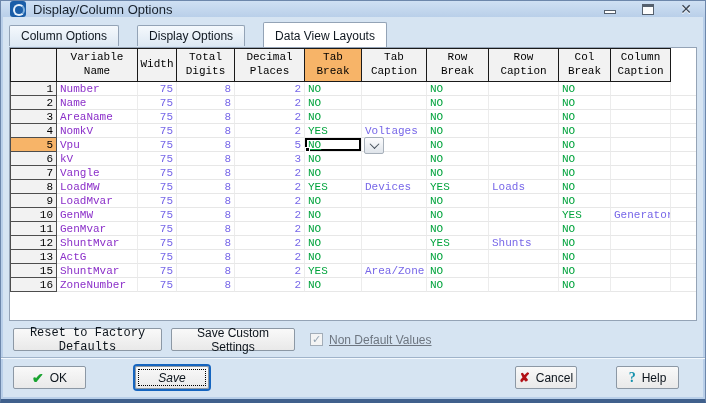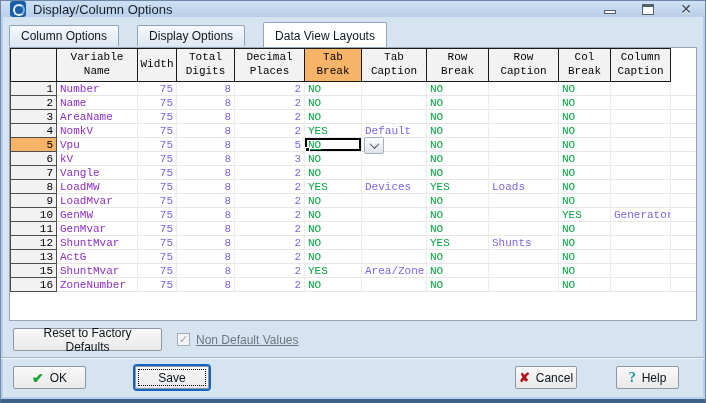--- a/index.html
+++ b/index.html
@@ -96,38 +96,38 @@
     transform: rotate(-45deg) translate(1px,-1px); }
 
   
   .footrow1 { display:flex; align-items:center; margin: 7px 8px 0 12px; height: 23px; }
   .btn {
     font-size: 12px; color:#0c141c; height: 23px;
     background: linear-gradient(#f9f9f9, #e9e9e9);
     border: 1px solid #8c98a5; border-radius: 2px; padding: 0 10px; cursor: default;
     display: inline-flex; align-items: center; justify-content: center; gap: 6px;
   }
-  .btn-reset { width: 149px; }
+  .btn-reset { width: 149px; font-family: Liberation Mono, monospace; }
   .btn-savecustom { width: 124px; margin-left: 9px; }
   .chk-group { display:flex; align-items:center; gap: 6px; margin-left: 15px; }
   .chk-box {
     width: 13px; height: 13px; background:#f4f4f4; border: 1px solid #a3adb8;
     display:flex; align-items:center; justify-content:center;
     font-size: 11px; font-weight: bold; color:#93a3b3; line-height: 1;
   }
   .chk-label { font-size: 12px; color:#6e7680;text-decoration:underline; }
 
   .groove { margin: 6px 0 0 0; border-top: 1px solid #9fb3ca; border-bottom: 1px solid #f3f8fd; }
 
   .footrow2 { display:flex; align-items:center; margin: 6px 12px 0 12px; height: 25px; }
   .btn-ok { width: 73px; }
   .btn-save { width: 74px; margin-left: 49px;
     border: 1px solid #8c98a5;
     box-shadow: 0 0 0 2px #1565c0;
-    outline: 1px dotted #000; outline-offset: -4px;
+    outline: 1px dotted #000; outline-offset: -4px; font-style: italic;
   }
   .btn-cancel { width: 62px; margin-left: auto; }
   .btn-help { width: 63px; margin-left: 39px; margin-right: 14px; }
   .ico-check { color:#18a32f; font-weight:bold; font-size:14px; }
   .ico-x { color:#b21016; font-weight:bold; font-size:13px; }
   .ico-q { color:#1591ad; font-weight:bold; font-size:14px; font-family:"Liberation Serif", serif; }
 </style>
 </head>
 <body>
 
@@ -230,21 +230,21 @@
             <td class="c-cap"></td>
             <td class="c-filler"></td>
           </tr>
           <tr>
             <td class="c-rownum">4</td>
             <td class="c-var">NomkV</td>
             <td class="c-num">75</td>
             <td class="c-num">8</td>
             <td class="c-num">2</td>
             <td class="c-yn">YES</td>
-            <td class="c-cap">Default</td>
+            <td class="c-cap">Voltages</td>
             <td class="c-yn">NO</td>
             <td class="c-cap"></td>
             <td class="c-yn">NO</td>
             <td class="c-cap"></td>
             <td class="c-filler"></td>
           </tr>
           <tr>
             <td class="c-rownum hl">5</td>
             <td class="c-var">Vpu</td>
             <td class="c-num">75</td>
@@ -399,20 +399,21 @@
             <td class="c-yn">NO</td>
             <td class="c-cap"></td>
             <td class="c-filler"></td>
           </tr>
         </tbody>
       </table>
   </div>
 
   <div class="footrow1">
     <button class="btn btn-reset">Reset to Factory Defaults</button>
+    <button class="btn btn-savecustom">Save Custom Settings</button>
     <div class="chk-group">
       <span class="chk-box">✓</span>
       <span class="chk-label">Non Default Values</span>
     </div>
   </div>
 
   <div class="groove"></div>
 
   <div class="footrow2">
     <button class="btn btn-ok">

